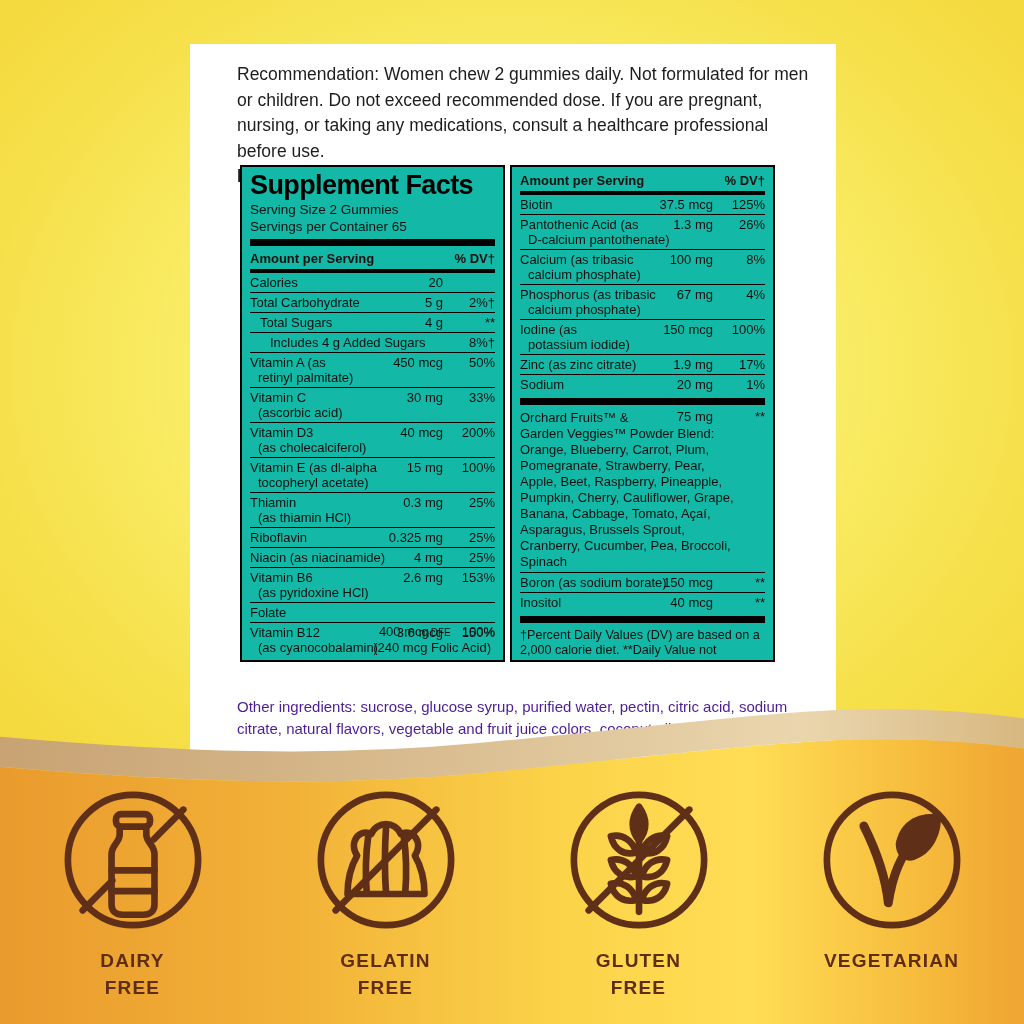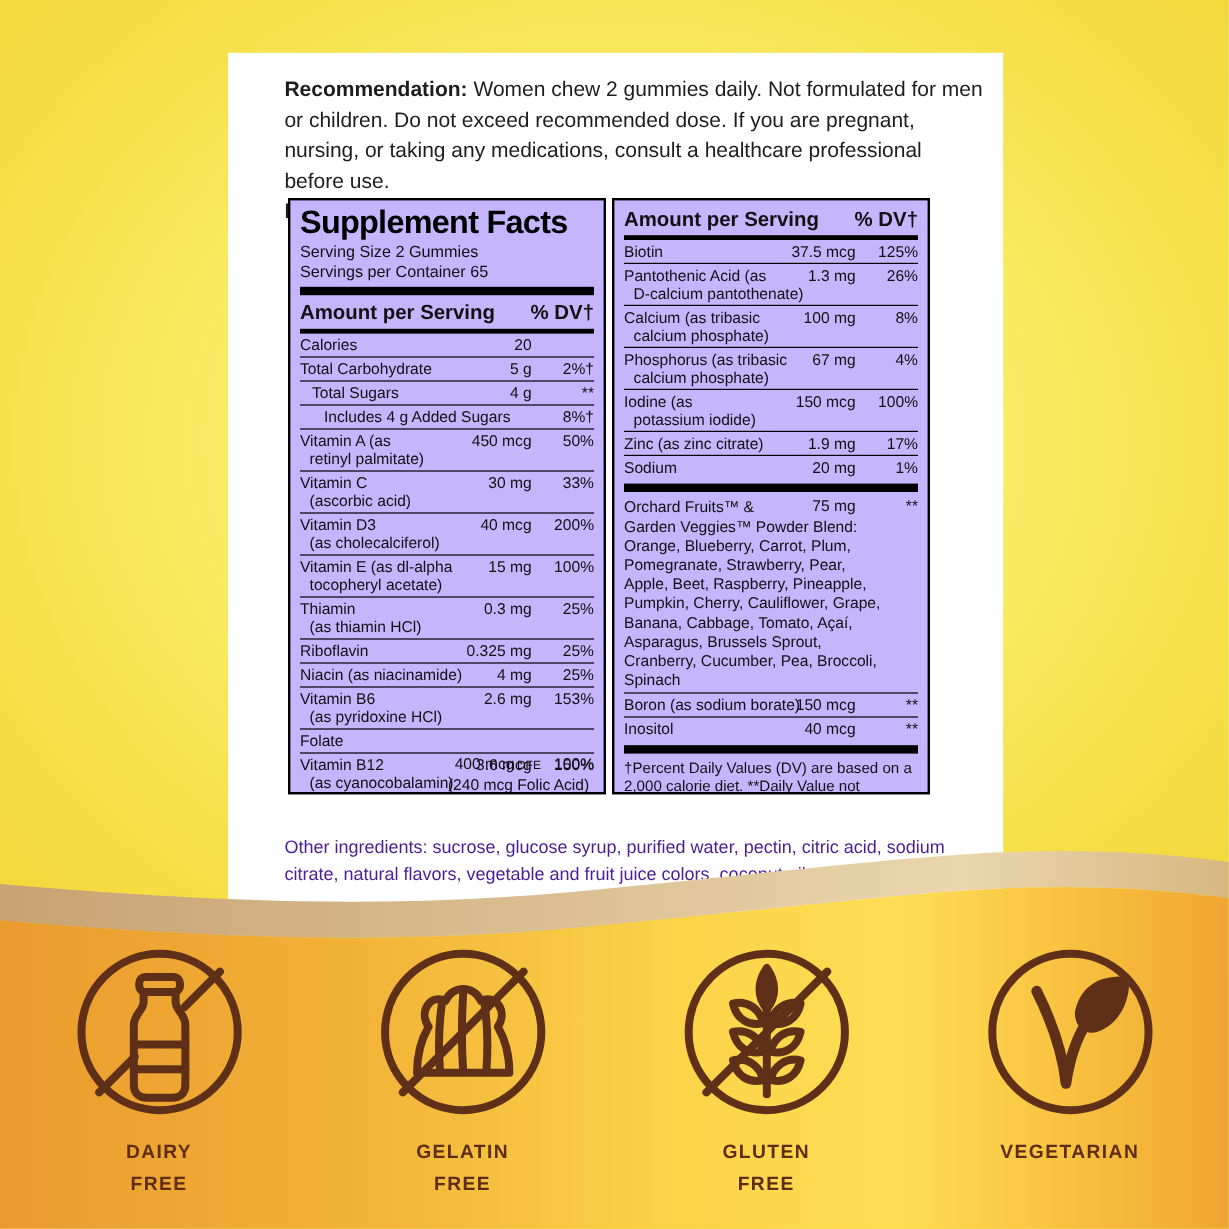--- a/index.html
+++ b/index.html
@@ -6,50 +6,50 @@
   body{
     width:1024px;height:1024px;position:relative;overflow:hidden;
     font-family:"Liberation Sans","DejaVu Sans",sans-serif;
     background: radial-gradient(780px 640px at 50% 36%, #fbf5aa 0%, #f9ed67 40%, #f6e04a 68%, #f4d83c 88%, #f3d438 100%);
   }
   .card{
     position:absolute;left:190px;top:44px;width:646px;height:716px;
     background:#ffffff;color:#1e1e1e;
   }
   .rec{position:absolute;left:47px;top:18px;width:582px;font-size:17.5px;line-height:25.5px;color:#1d1d1d;}
-  .rec b{font-weight:bold;}
+  .rec b{font-weight:normal;}
   .rec-tail{font-weight:bold;}
   .panels{position:absolute;left:50px;top:121px;display:flex;gap:5px;}
-  .panel{width:265px;height:497px;border:2px solid #000;padding:3px 8px 6px;box-sizing:border-box;font-size:13px;color:#111;overflow:hidden;background:#c4b5fd;}
+  .panel{width:265px;height:497px;border:2px solid #000;padding:3px 8px 6px;box-sizing:border-box;font-size:13px;color:#111;overflow:hidden;background:#14b8a6;}
   .sf-title{font-size:27px;font-weight:bold;letter-spacing:-0.6px;line-height:31px;color:#000;white-space:nowrap;}
   .serving{font-size:13.5px;line-height:17px;}
   .bar{height:7px;background:#000;margin:4px 0 2px;}
   .rule{height:4px;background:#000;margin:1px 0 0;}
-  .hdr{display:flex;justify-content:space-between;font-weight:bold;font-size:17px;padding:3px 0 2px;}
+  .hdr{display:flex;justify-content:space-between;font-weight:bold;font-size:13px;padding:3px 0 2px;}
   .row{position:relative;padding:2px 0;line-height:15px;min-height:15px;}
   .row.hair{border-top:1px solid #000;}
   .name{white-space:nowrap;}
   .name .l2{padding-left:8px;white-space:nowrap;}
   .amt{position:absolute;right:52px;top:2px;white-space:nowrap;}
   .dv{position:absolute;right:0;top:2px;white-space:nowrap;}
   .fol{position:absolute;right:0;top:2px;text-align:right;margin-top:19px;}
   .fol1{white-space:nowrap;}
   .fol .dfe{font-size:10px;margin:0 2px;}
   .fol .dvx{margin-left:9px;}
   .fol2{padding-right:4px;}
   .blend{position:relative;padding:3px 0 2px;line-height:16px;}
   .bname{white-space:nowrap;}
   .blend-rest{width:224px;line-height:16px;}
   .footnote{font-size:12.6px;line-height:15px;padding-top:3px;}
   .other{position:absolute;left:47px;top:652px;width:578px;font-size:15px;line-height:21.5px;color:#4c1d95;}
   .wave{position:absolute;left:0;top:0;width:1024px;height:1024px;pointer-events:none;}
   .badges{position:absolute;left:0;top:786px;width:1024px;display:flex;padding:0 6px;box-sizing:border-box;}
   .badge{flex:1;display:flex;flex-direction:column;align-items:center;color:#5f3017;}
   .badge-icon{width:148px;height:148px;}
-  .badge-label{margin-top:13px;text-align:center;font-size:16px;font-weight:bold;letter-spacing:1.2px;line-height:27px;color:#5e2d14;}
+  .badge-label{margin-top:13px;text-align:center;font-size:19px;font-weight:bold;letter-spacing:1.2px;line-height:27px;color:#5e2d14;}
 </style>
 </head>
 <body>
 
 <div class="card">
   <div class="rec">
     <b>Recommendation:</b>
     <span>Women chew 2 gummies daily. Not formulated for men or children. Do not exceed recommended dose. If you are pregnant, nursing, or taking any medications, consult a healthcare professional before use.</span>
     <div class="rec-tail">Keep out of reach of children.</div>
   </div>

